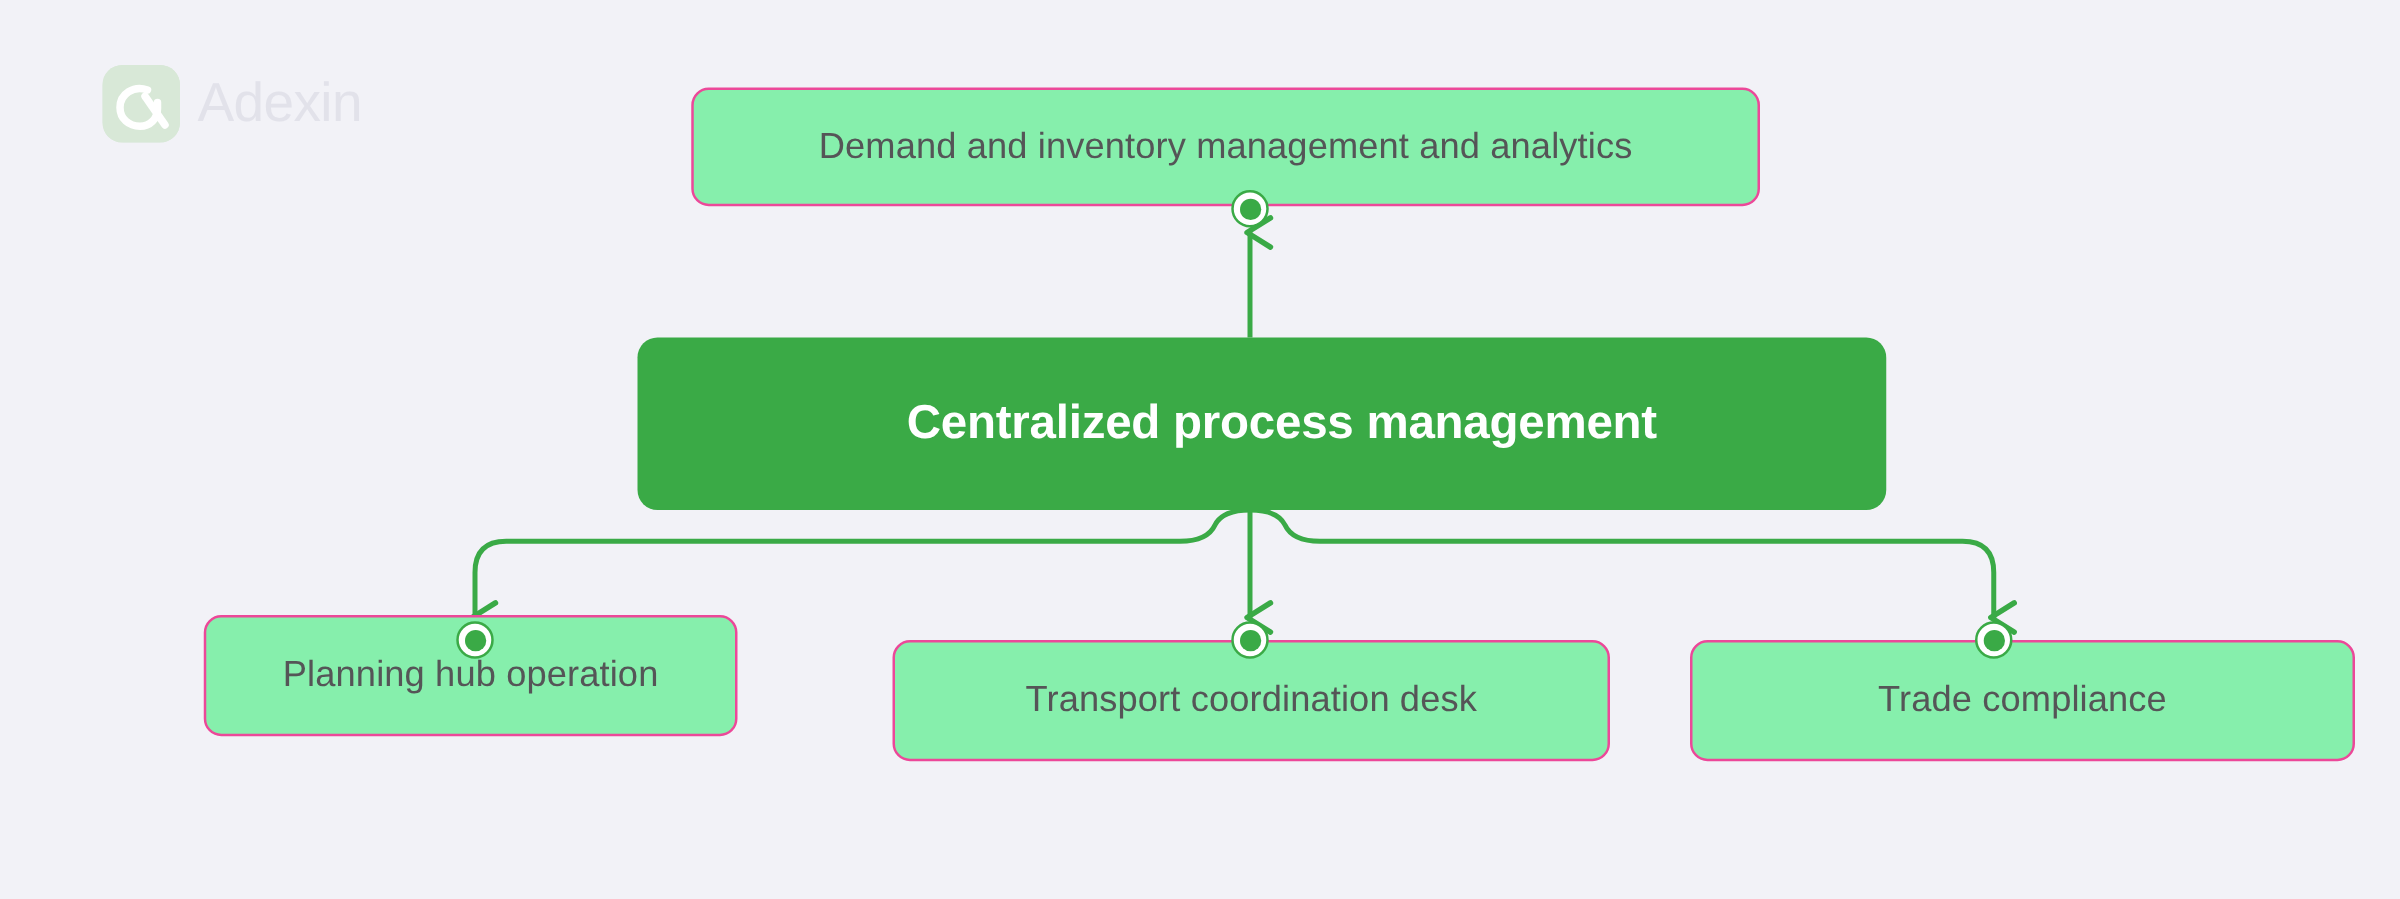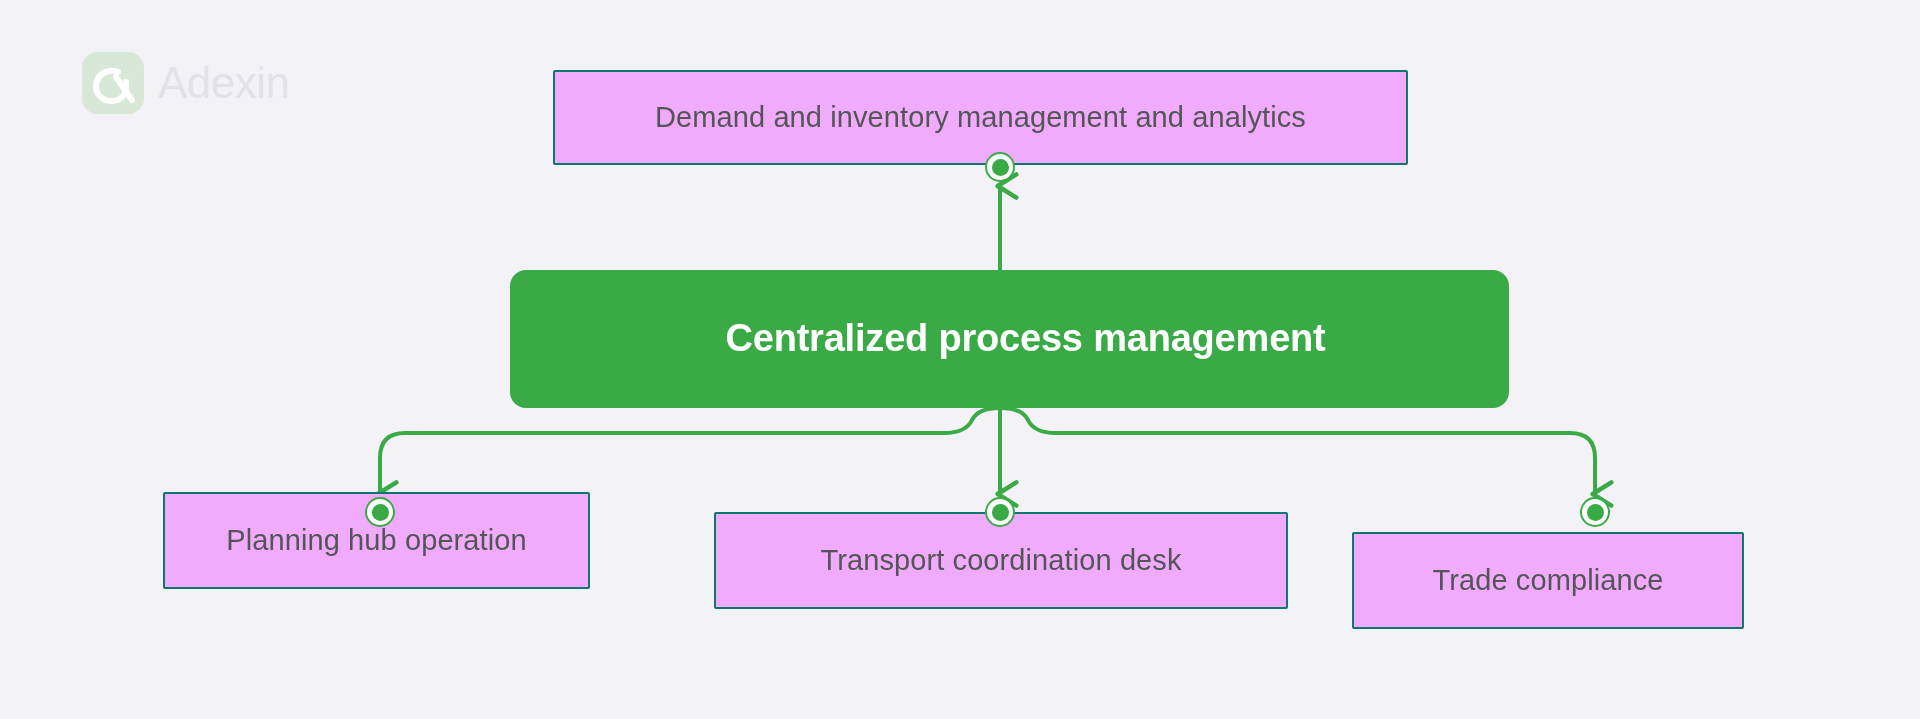--- a/index.html
+++ b/index.html
@@ -59,23 +59,23 @@
   }
 
   
   .node {
     position: absolute;
     box-sizing: border-box;
     display: flex;
     align-items: center;
     justify-content: center;
     text-align: center;
-    background: #f0abfc;
-    border: 2px solid #0f766e;
-    border-radius: 2px;
+    background: #86efac;
+    border: 2px solid #ec4899;
+    border-radius: 14px;
   }
   .node-label {
     color: #555557;
     font-size: 29px;
     font-weight: 400;
     line-height: 1.2;
     letter-spacing: 0.1px;
     padding: 0 22px;
   }
 
@@ -111,23 +111,22 @@
   }
   #node-leaf-1 {
     left: 714px;
     top: 512px;
     width: 574px;
     height: 97px;
   }
   #node-leaf-2 {
     left: 1352px;
     top: 512px;
-    width: 392px;
+    width: 532px;
     height: 97px;
-    margin-top: 20px;
   }
   #node-leaf-0 .node-label,
   #node-leaf-1 .node-label,
   #node-leaf-2 .node-label {
     font-size: 29px;
   }
 
   
   .port-dot {
     position: absolute;

